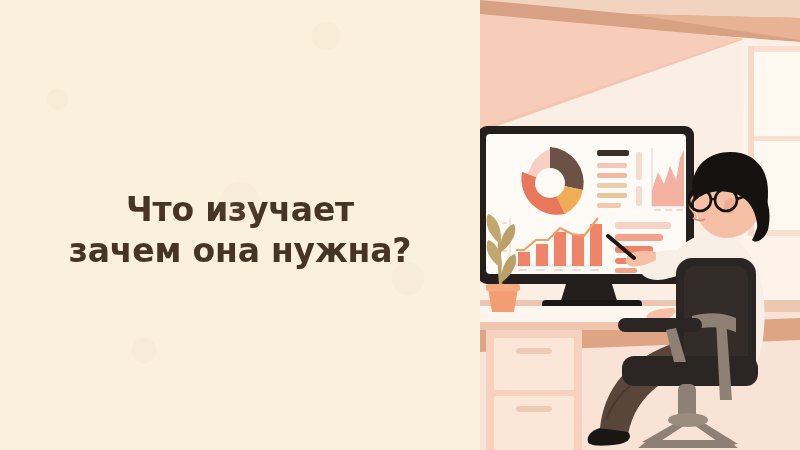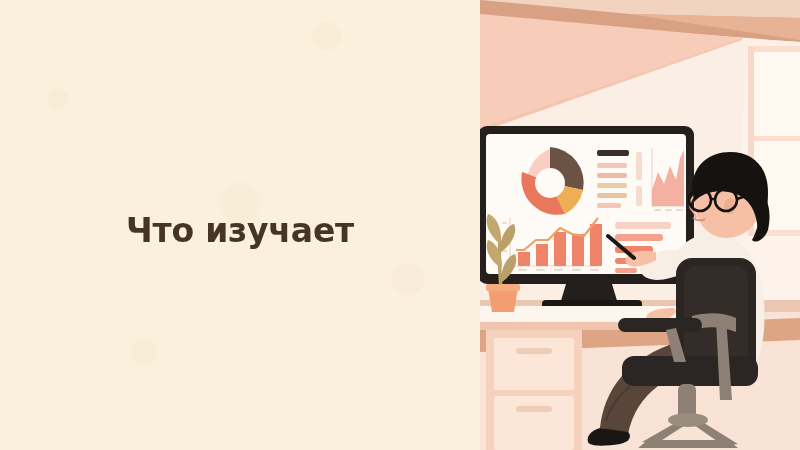--- a/index.html
+++ b/index.html
@@ -47,20 +47,21 @@
   }
 </style>
 </head>
 <body>
 
 <div class="slide">
 
   <div class="text-panel">
     <div class="title-block">
       <span class="title-line">Что изучает</span>
+      <span class="title-line">зачем она нужна?</span>
     </div>
   </div>
   <div class="grain"></div>
 
   <div class="illus">
     <svg viewBox="0 0 320 450" xmlns="http://www.w3.org/2000/svg">
 
       <rect x="0" y="0" width="320" height="450" fill="#FBEEE4"></rect>
 
       <polygon points="0,0 320,0 320,42 0,18" fill="#D9A183"></polygon>

